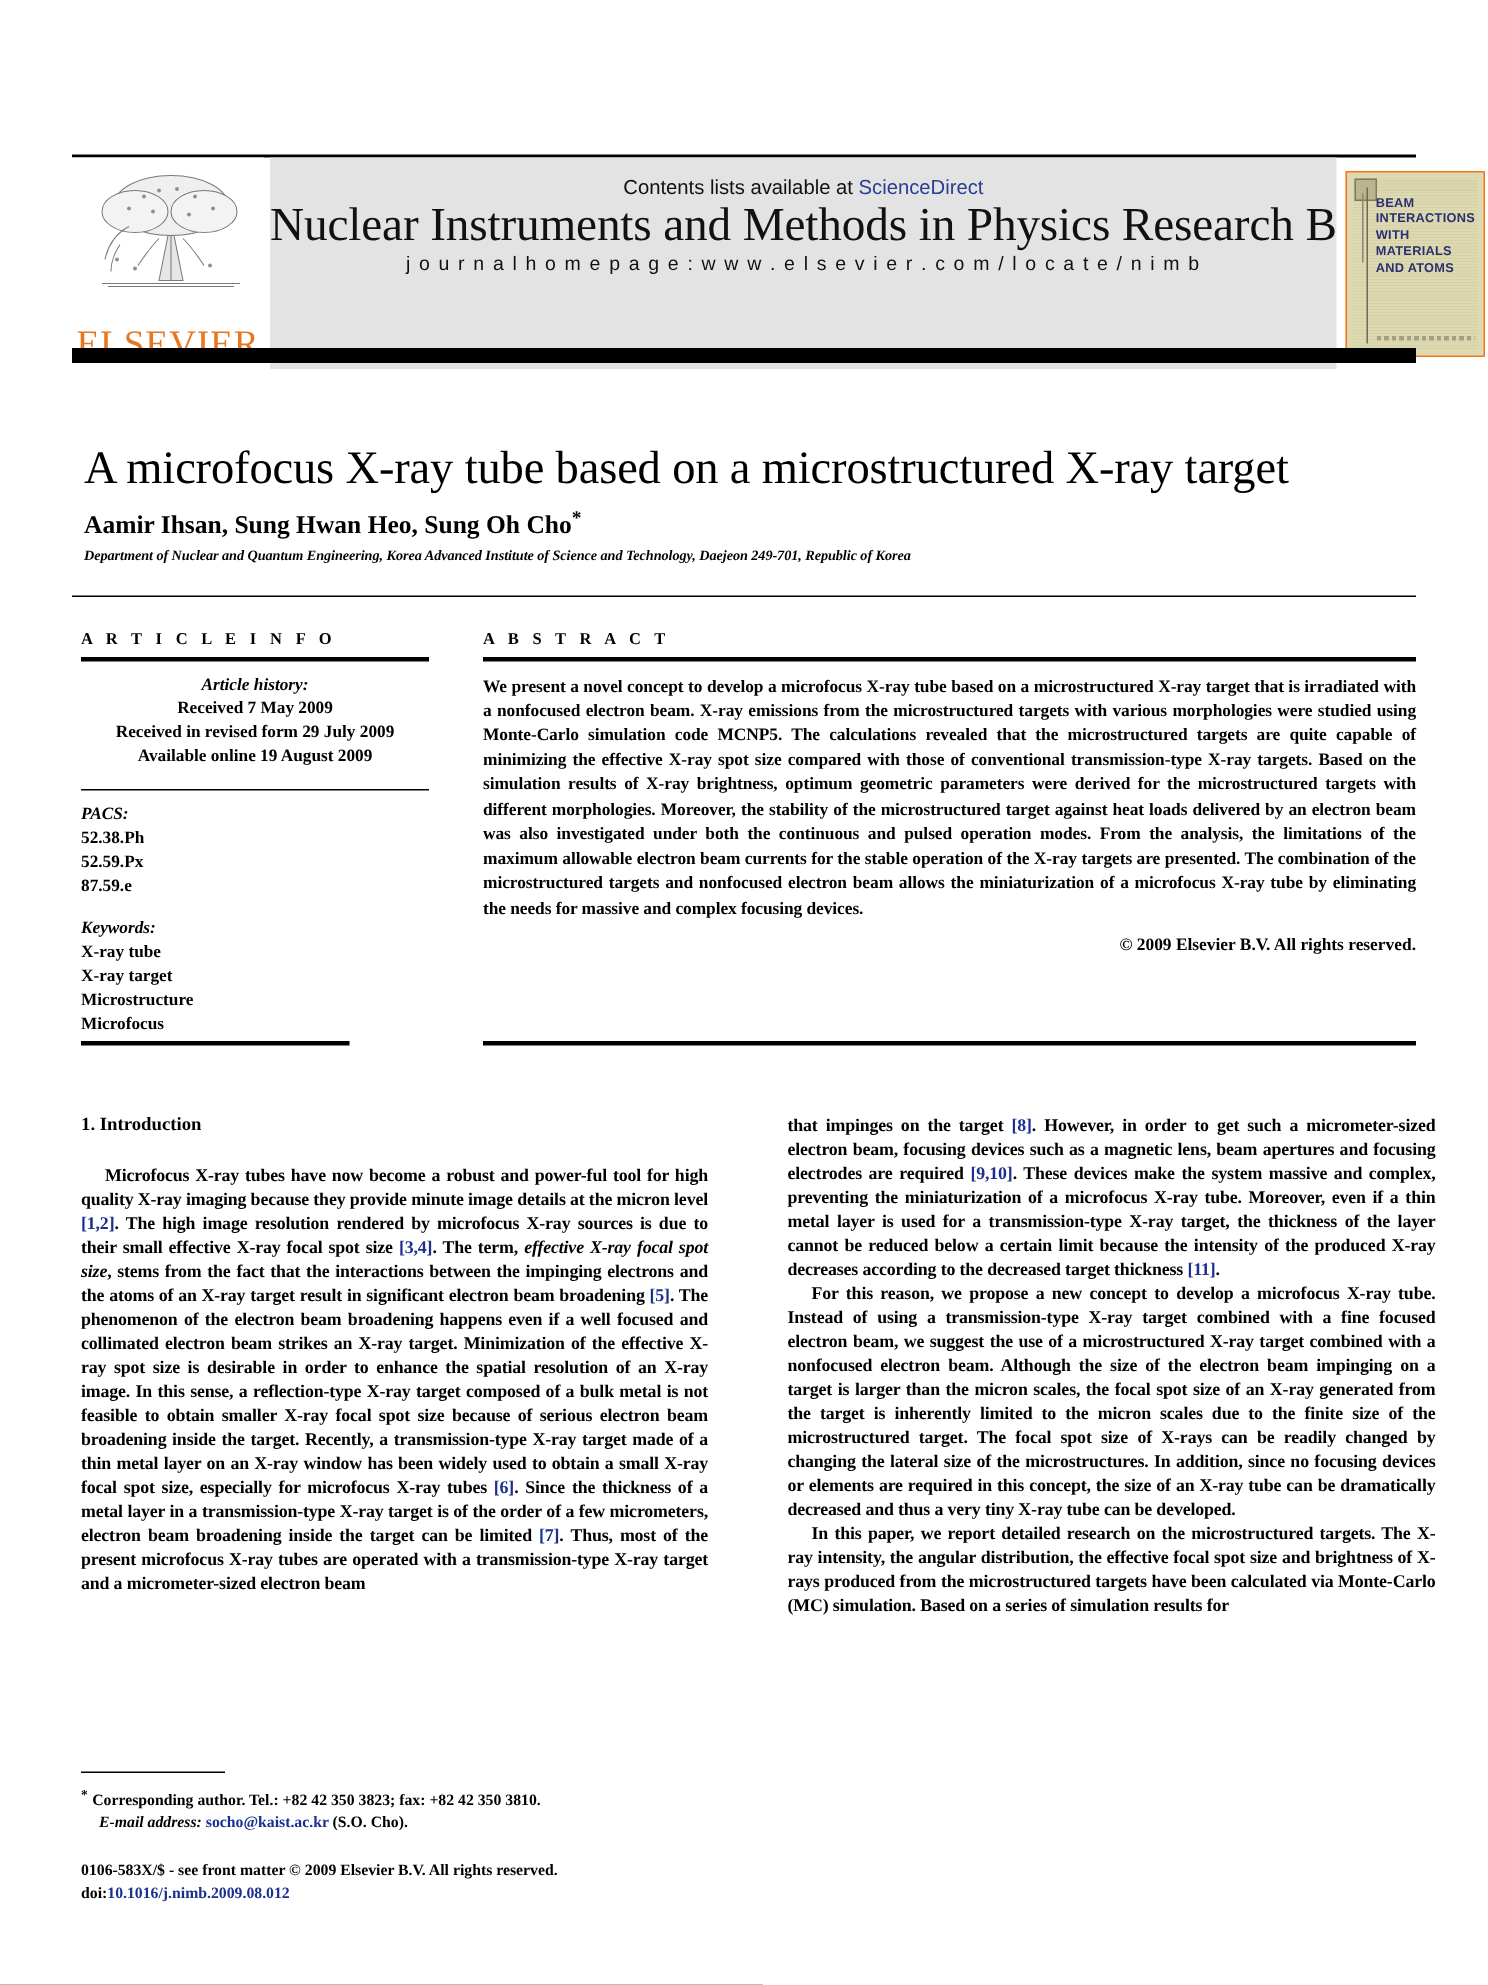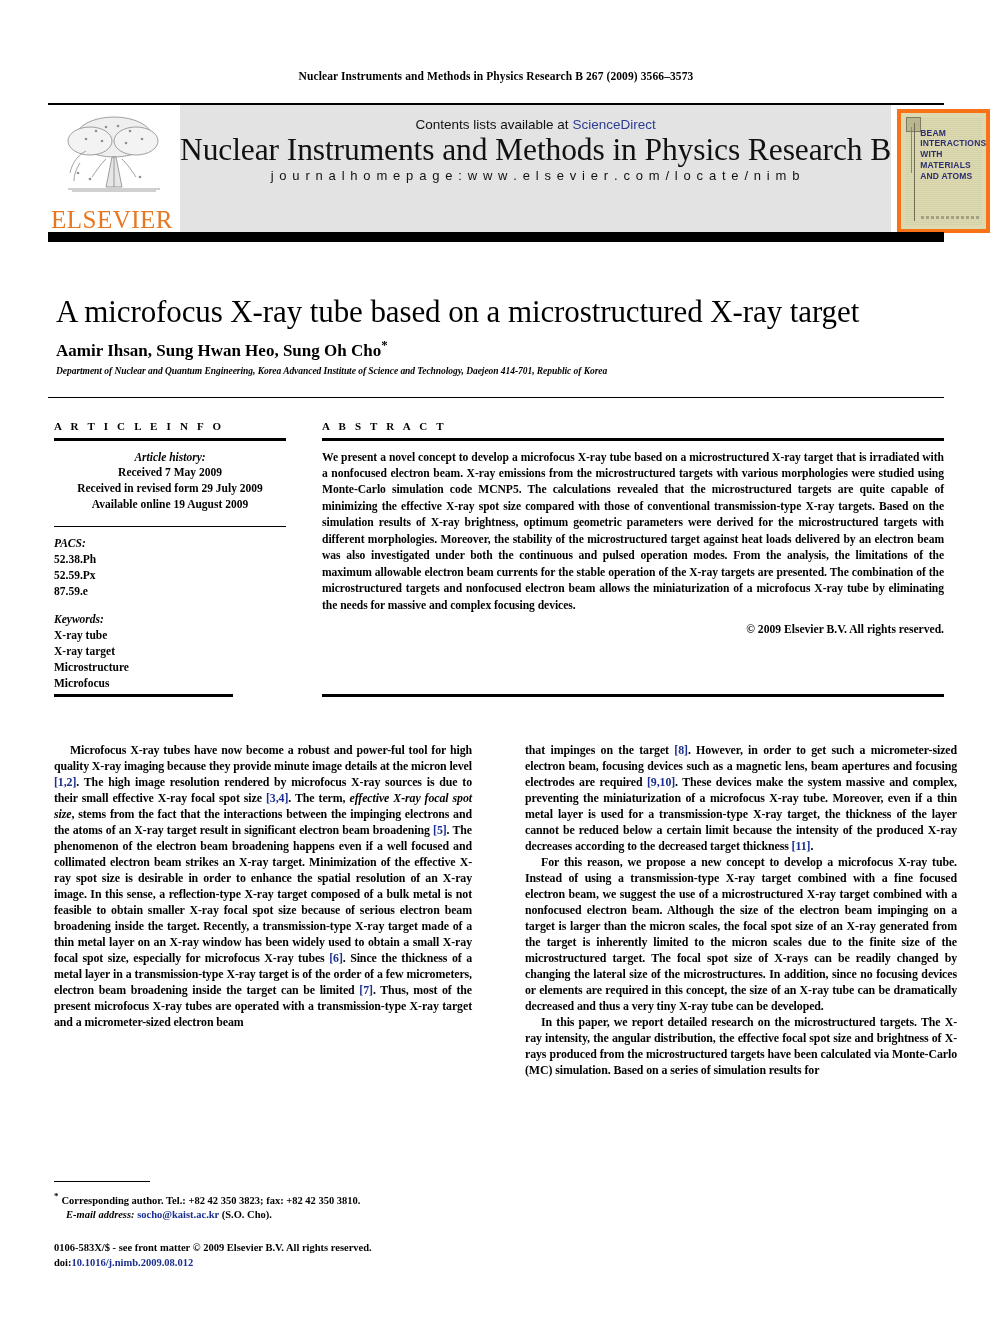--- a/index.html
+++ b/index.html
@@ -50,21 +50,21 @@
     justify-content: flex-end;
     background: #fff;
   }
   .tree-svg { display:block; }
   .elsevier-word {
     font-family: "Liberation Serif", serif;
     font-size: 25px;
     letter-spacing: 0.5px;
     color: #E87722;
     line-height: 1;
-    margin-top: 8px;
+    margin-top: 18px;
     margin-bottom: 4px;
     font-weight: 400;
   }
   .masthead-center {
     flex: 1 1 auto;
     background: #e3e3e3;
     margin-left: 4px;
     margin-right: 6px;
     display: flex;
     flex-direction: column;
@@ -90,21 +90,21 @@
     font-family: "Liberation Sans", sans-serif;
     font-size: 13px;
     letter-spacing: 1.1px;
     color: #111;
   }
   .cover-thumb {
     flex: 0 0 93px;
     width: 93px;
     height: 124px;
     align-self: center;
-    border: 4px solid #f97316;
+    border: 1px solid #f97316;
     background: #ddd9b0;
     position: relative;
     box-sizing: border-box;
     overflow: hidden;
   }
   .cover-inner {
     position: absolute;
     inset: 4px;
     background:
       repeating-linear-gradient(0deg, rgba(0,0,0,0.035) 0 1px, rgba(255,255,255,0.03) 1px 2px),
@@ -326,21 +326,20 @@
     line-height: 1.45;
     font-weight: bold;
   }
   .doi-link { color: #1a2f8f; }
 </style>
 </head>
 <body>
 
 <div class="page">
 
-  <div class="running-head">Nuclear Instruments and Methods in Physics Research B 267 (2009) 3566–3573</div>
 
   <div class="masthead">
 
     <div class="elsevier-logo">
       <svg class="tree-svg" width="112" height="88" viewBox="0 0 112 88">
         <g stroke="#7a7a7a" stroke-width="0.7" fill="none">
           <ellipse cx="58" cy="26" rx="38" ry="20" fill="#efefef"></ellipse>
           <ellipse cx="34" cy="30" rx="22" ry="14" fill="#f3f3f3"></ellipse>
           <ellipse cx="80" cy="30" rx="22" ry="14" fill="#f3f3f3"></ellipse>
           <path d="M56 46 C54 56 52 66 50 76 L66 76 C64 66 62 56 60 46 Z" fill="#e6e6e6"></path>
@@ -390,21 +389,21 @@
       <div class="cover-foot"></div>
     </div>
   </div>
 
   <div class="black-bar"></div>
 
   <div class="article-title">A microfocus X-ray tube based on a microstructured X-ray target</div>
   <div class="authors">
     <span>Aamir Ihsan, Sung Hwan Heo, Sung Oh Cho</span><span class="star">*</span>
   </div>
-  <div class="affiliation">Department of Nuclear and Quantum Engineering, Korea Advanced Institute of Science and Technology, Daejeon 414-701, Republic of Korea</div>
+  <div class="affiliation">Department of Nuclear and Quantum Engineering, Korea Advanced Institute of Science and Technology, Daejeon 249-701, Republic of Korea</div>
 
   <div class="band-rule-top"></div>
 
   <div class="info-col">
     <div class="sec-head">A R T I C L E   I N F O</div>
     <div class="hr-thick"></div>
     <div class="info-block" style="margin-top:9px;text-align:center;">
       <div class="lbl">Article history:</div>
       <div>Received 7 May 2009</div>
       <div>Received in revised form 29 July 2009</div>
@@ -430,20 +429,21 @@
     <div class="sec-head">A B S T R A C T</div>
     <div class="hr-thick"></div>
     <div class="abstract-body" style="margin-top:9px;">We present a novel concept to develop a microfocus X-ray tube based on a microstructured X-ray target that is irradiated with a nonfocused electron beam. X-ray emissions from the microstructured targets with various morphologies were studied using Monte-Carlo simulation code MCNP5. The calculations revealed that the microstructured targets are quite capable of minimizing the effective X-ray spot size compared with those of conventional transmission-type X-ray targets. Based on the simulation results of X-ray brightness, optimum geometric parameters were derived for the microstructured targets with different morphologies. Moreover, the stability of the microstructured target against heat loads delivered by an electron beam was also investigated under both the continuous and pulsed operation modes. From the analysis, the limitations of the maximum allowable electron beam currents for the stable operation of the X-ray targets are presented. The combination of the microstructured targets and nonfocused electron beam allows the miniaturization of a microfocus X-ray tube by eliminating the needs for massive and complex focusing devices.</div>
     <div class="abstract-copy">© 2009 Elsevier B.V. All rights reserved.</div>
   </div>
 
   <div class="info-bottom-rule"></div>
   <div class="abstract-bottom-rule"></div>
 
   <div class="body-left">
+    <div class="sec-title">1. Introduction</div>
     <p class="body"><span>Microfocus X-ray tubes have now become a robust and power-ful tool for high quality X-ray imaging because they provide minute image details at the micron level </span><span class="ref">[1,2]</span><span>. The high image resolution rendered by microfocus X-ray sources is due to their small effective X-ray focal spot size </span><span class="ref">[3,4]</span><span>. The term, </span><span class="ital">effective X-ray focal spot size</span><span>, stems from the fact that the interactions between the impinging electrons and the atoms of an X-ray target result in significant electron beam broadening </span><span class="ref">[5]</span><span>. The phenomenon of the electron beam broadening happens even if a well focused and collimated electron beam strikes an X-ray target. Minimization of the effective X-ray spot size is desirable in order to enhance the spatial resolution of an X-ray image. In this sense, a reflection-type X-ray target composed of a bulk metal is not feasible to obtain smaller X-ray focal spot size because of serious electron beam broadening inside the target. Recently, a transmission-type X-ray target made of a thin metal layer on an X-ray window has been widely used to obtain a small X-ray focal spot size, especially for microfocus X-ray tubes </span><span class="ref">[6]</span><span>. Since the thickness of a metal layer in a transmission-type X-ray target is of the order of a few micrometers, electron beam broadening inside the target can be limited </span><span class="ref">[7]</span><span>. Thus, most of the present microfocus X-ray tubes are operated with a transmission-type X-ray target and a micrometer-sized electron beam</span></p>
   </div>
 
   <div class="body-right">
     <p class="body" style="text-indent:0;"><span>that impinges on the target </span><span class="ref">[8]</span><span>. However, in order to get such a micrometer-sized electron beam, focusing devices such as a magnetic lens, beam apertures and focusing electrodes are required </span><span class="ref">[9,10]</span><span>. These devices make the system massive and complex, preventing the miniaturization of a microfocus X-ray tube. Moreover, even if a thin metal layer is used for a transmission-type X-ray target, the thickness of the layer cannot be reduced below a certain limit because the intensity of the produced X-ray decreases according to the decreased target thickness </span><span class="ref">[11]</span><span>.</span></p>
     <p class="body">For this reason, we propose a new concept to develop a microfocus X-ray tube. Instead of using a transmission-type X-ray target combined with a fine focused electron beam, we suggest the use of a microstructured X-ray target combined with a nonfocused electron beam. Although the size of the electron beam impinging on a target is larger than the micron scales, the focal spot size of an X-ray generated from the target is inherently limited to the micron scales due to the finite size of the microstructured target. The focal spot size of X-rays can be readily changed by changing the lateral size of the microstructures. In addition, since no focusing devices or elements are required in this concept, the size of an X-ray tube can be dramatically decreased and thus a very tiny X-ray tube can be developed.</p>
     <p class="body">In this paper, we report detailed research on the microstructured targets. The X-ray intensity, the angular distribution, the effective focal spot size and brightness of X-rays produced from the microstructured targets have been calculated via Monte-Carlo (MC) simulation. Based on a series of simulation results for</p>
   </div>
 
   <div class="foot-rule"></div>

